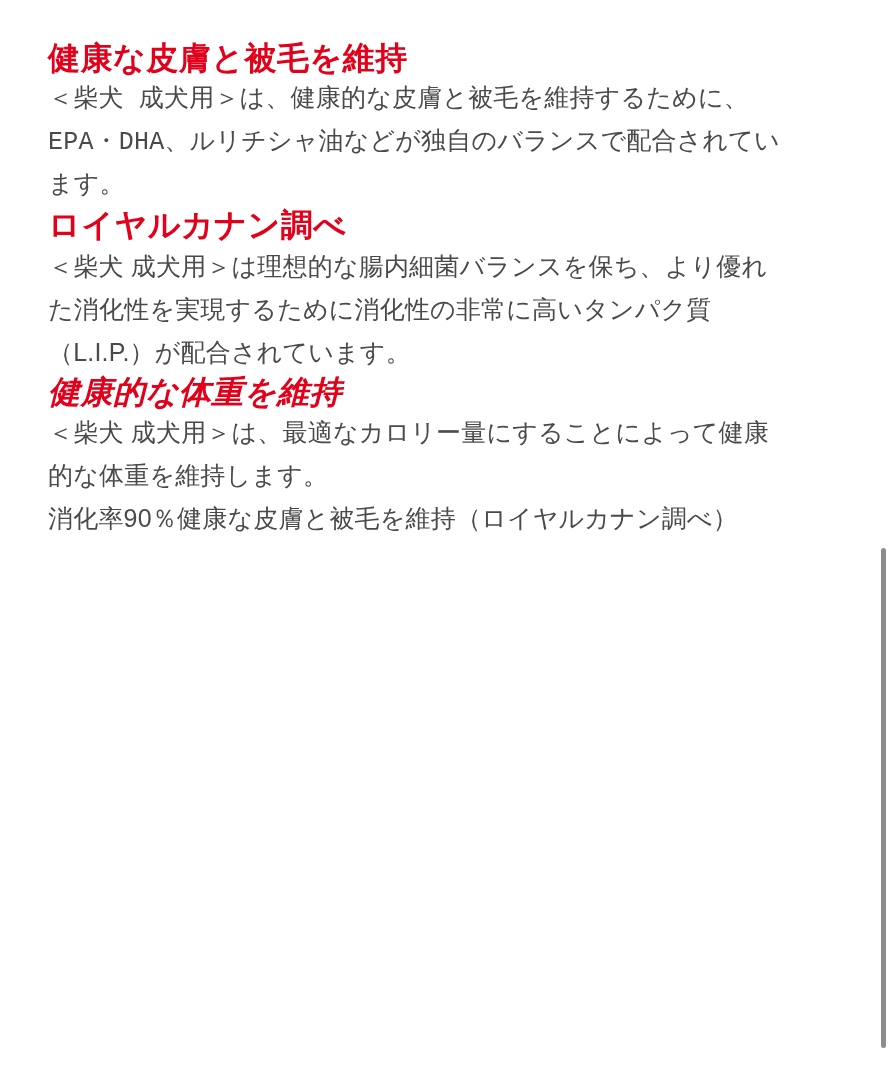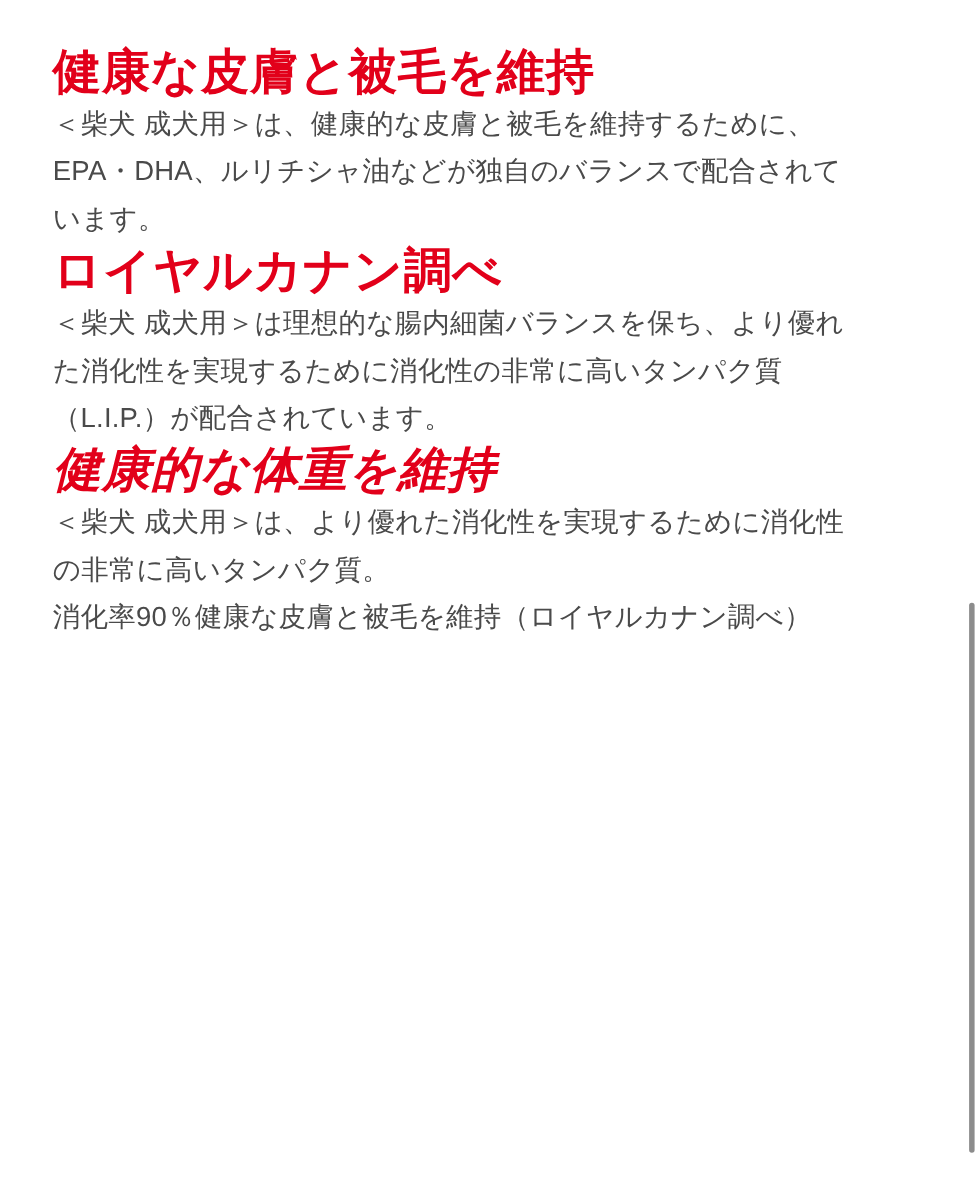--- a/index.html
+++ b/index.html
@@ -25,21 +25,21 @@
     box-sizing: border-box;
     padding: 40px 48px 0 48px;
   }
 
   .content {
     width: 740px;
   }
 
   h2.section-heading {
     color: #e2001a;
-    font-size: 44px;
+    font-size: 32px;
     line-height: 1.18;
     font-weight: bold;
     margin: 0;
     letter-spacing: 0.5px;
   }
 
   h2.section-heading.latin {
     font-size: 42px;
     letter-spacing: 1px;
   }
@@ -48,21 +48,21 @@
     color: #4a4a4a;
     font-size: 25px;
     line-height: 1.72;
     margin: 0;
     font-weight: normal;
     letter-spacing: 0.2px;
   }
 
   
   .block-1-heading { margin-top: 18px; }
-  .block-1-body { margin-top: 42px; }
+  .block-1-body { margin-top: 42px; font-family: Liberation Mono, monospace; }
 
   .block-2-heading { margin-top: 62px; }
   .block-2-body { margin-top: 42px; }
 
   .block-3-heading { margin-top: 62px; font-style: italic; }
   .block-3-body { margin-top: 44px; }
 
   .block-4-heading { margin-top: 68px; }
   .block-4-body { margin-top: 44px; }
 
@@ -96,21 +96,21 @@
       <p class="section-body block-1-body">＜柴犬 成犬用＞は、健康的な皮膚と被毛を維持するために、EPA・DHA、ルリチシャ油などが独自のバランスで配合されています。</p>
     </section>
 
     <section>
       <h2 class="section-heading block-2-heading">ロイヤルカナン調べ</h2>
       <p class="section-body block-2-body">＜柴犬 成犬用＞は理想的な腸内細菌バランスを保ち、より優れた消化性を実現するために消化性の非常に高いタンパク質（L.I.P.）が配合されています。</p>
     </section>
 
     <section>
       <h2 class="section-heading block-3-heading">健康的な体重を維持</h2>
-      <p class="section-body block-3-body">＜柴犬 成犬用＞は、より優れた消化性を実現するために消化性の非常に高いタンパク質。</p>
+      <p class="section-body block-3-body">＜柴犬 成犬用＞は、最適なカロリー量にすることによって健康的な体重を維持します。</p>
     </section>
 
     <section>
       <p class="section-body block-4-body">消化率90％健康な皮膚と被毛を維持（ロイヤルカナン調べ）</p>
     </section>
 
   </div>
 </div>
 
 <div class="scrollbar-track">

